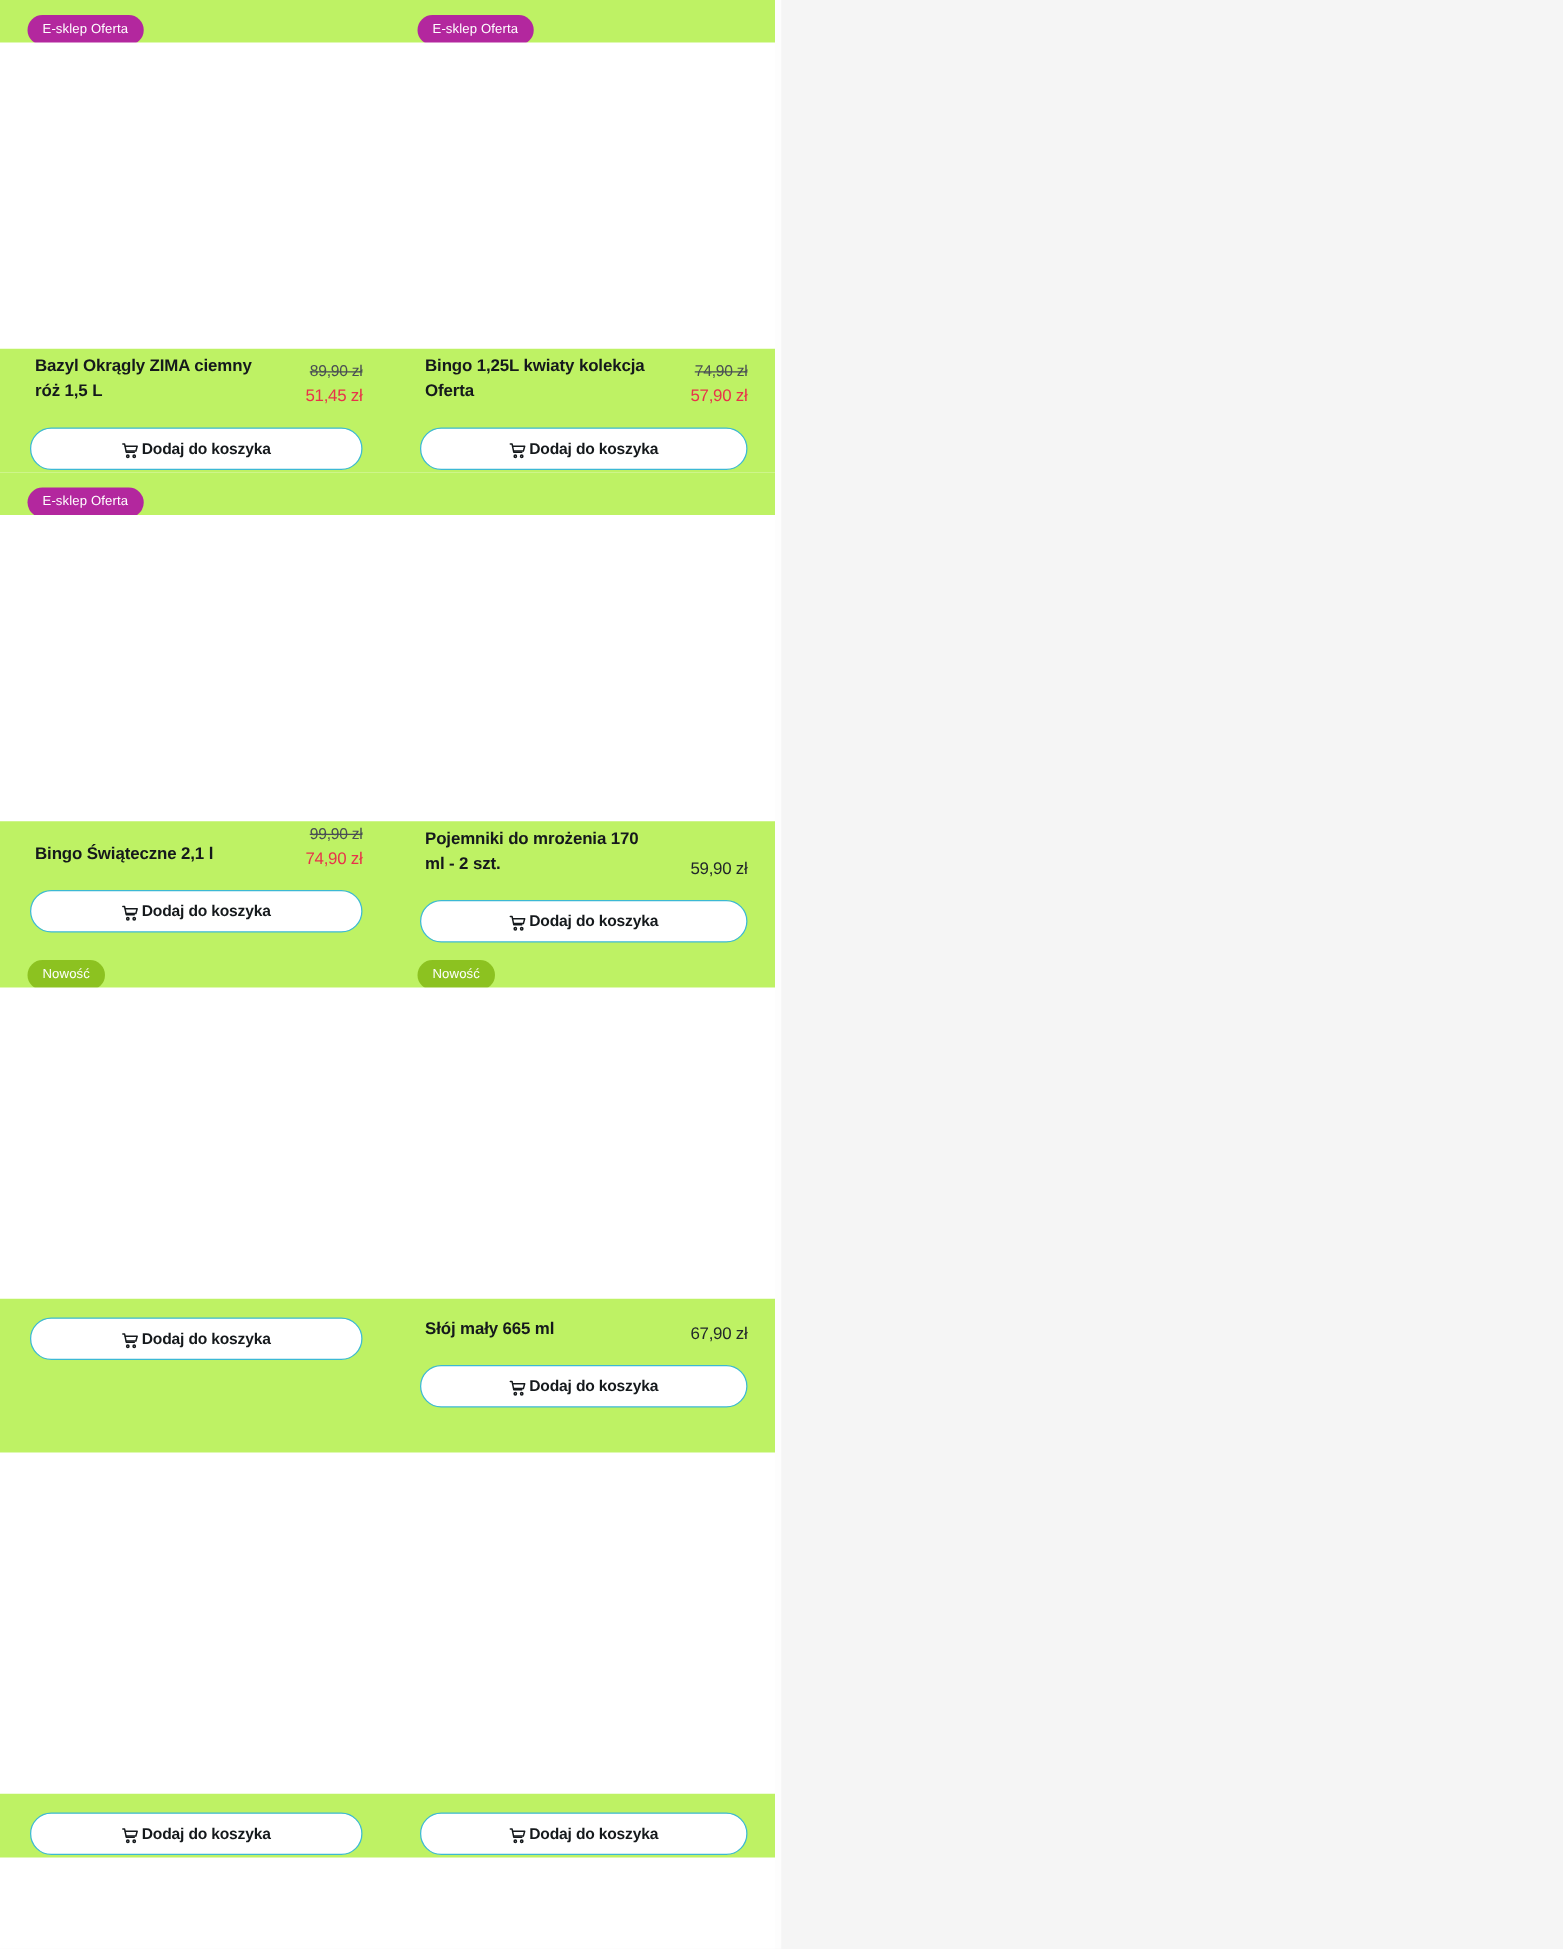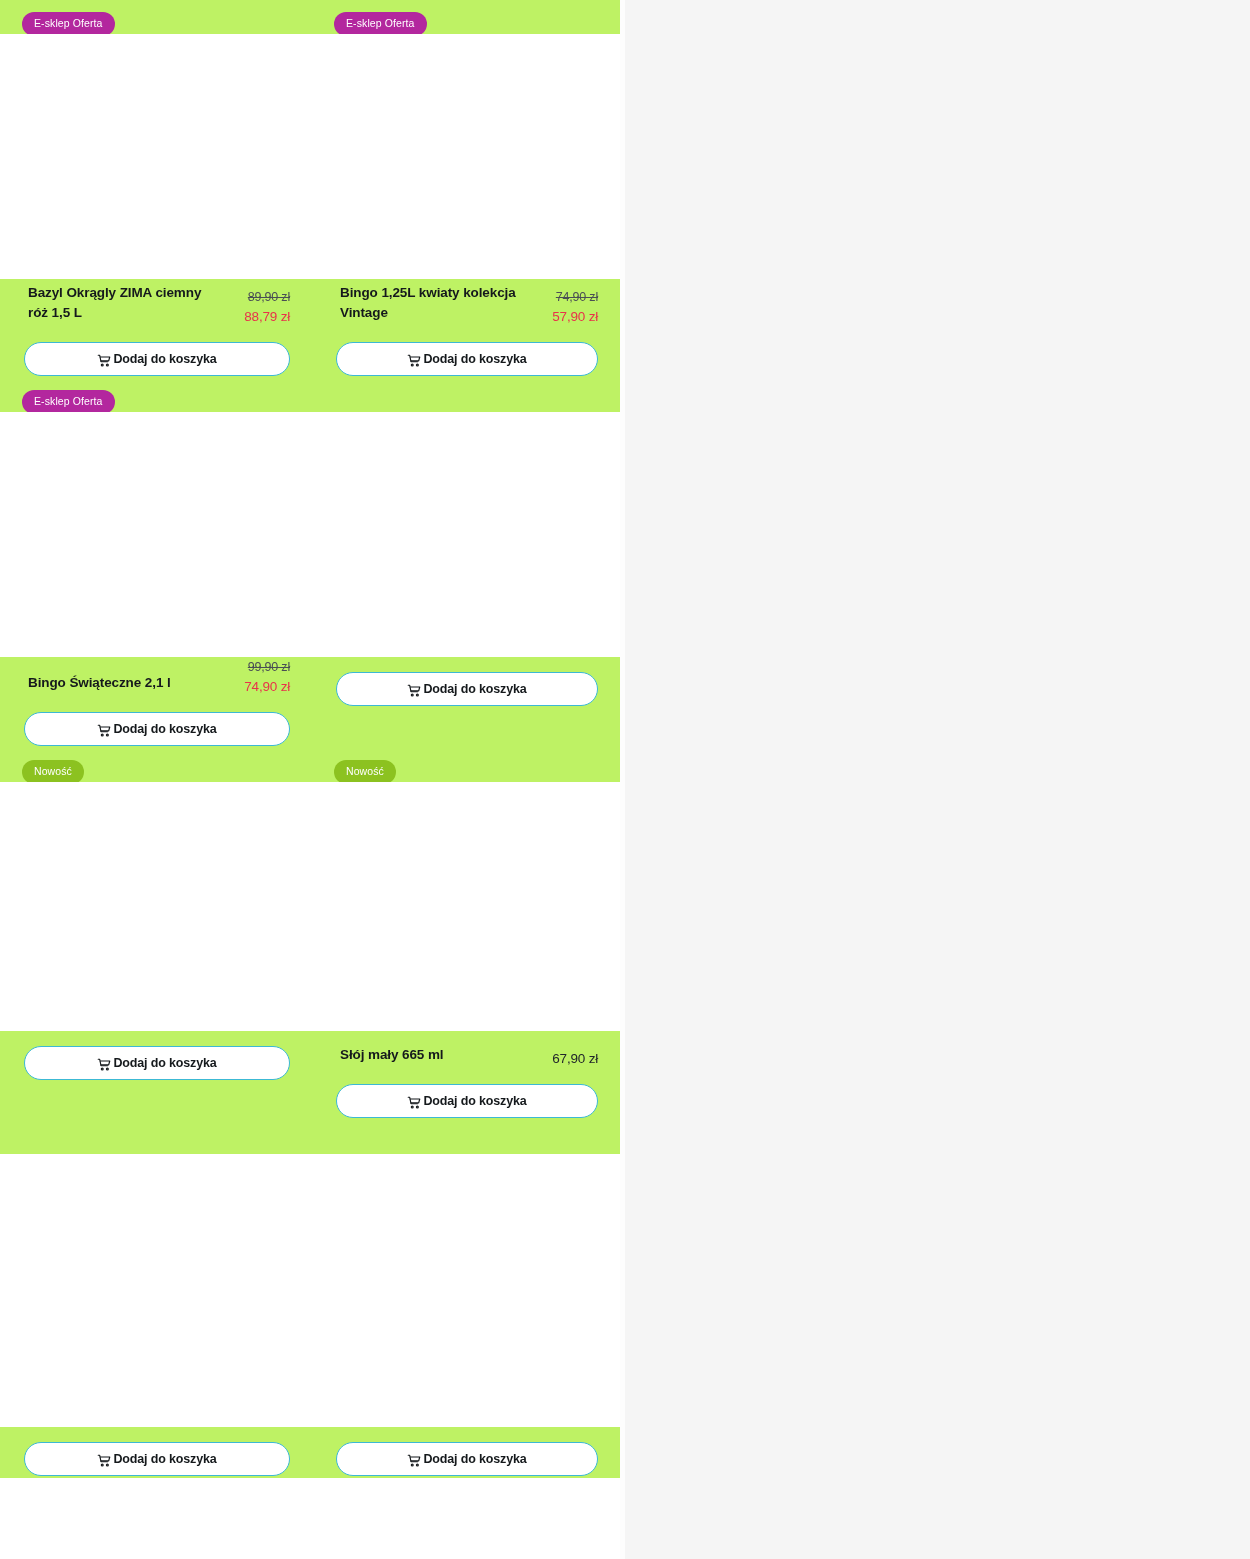--- a/index.html
+++ b/index.html
@@ -172,40 +172,40 @@
   <div class="rail-gap"></div>
 
   <div class="product-grid">
       <div class="product-card">
         <div class="badge-rail"><span class="badge promo">E-sklep Oferta</span></div>
         <div class="image-stage" style="height: 245px;"></div>
         <div class="meta-row">
           <h3 class="product-title">Bazyl Okrągly ZIMA ciemny róż 1,5 L</h3>
           <div class="price-block">
             <span class="price-old">89,90 zł</span>
-            <span class="price-now">88,79 zł</span>
+            <span class="price-now">51,45 zł</span>
           </div>
         </div>
         <div class="cart-slot">
           <button class="cart-button">
             <span class="cart-icon"><svg viewBox="0 0 24 24" fill="none" stroke="#15191c" stroke-width="1.9" stroke-linecap="round" stroke-linejoin="round">
                 <path d="M2 3.6h2.3l2.1 10.4h10.3"></path>
                 <path d="M5.3 6.4h15.1l-1.7 6.2H6.5"></path>
                 <circle cx="8.4" cy="19.2" r="1.5"></circle>
                 <circle cx="16.6" cy="19.2" r="1.5"></circle>
               </svg></span>
             <span class="cart-label">Dodaj do koszyka</span>
           </button>
         </div>
       </div>
       <div class="product-card">
         <div class="badge-rail"><span class="badge promo">E-sklep Oferta</span></div>
         <div class="image-stage" style="height: 245px;"></div>
         <div class="meta-row">
-          <h3 class="product-title">Bingo 1,25L kwiaty kolekcja Vintage</h3>
+          <h3 class="product-title">Bingo 1,25L kwiaty kolekcja Oferta</h3>
           <div class="price-block">
             <span class="price-old">74,90 zł</span>
             <span class="price-now">57,90 zł</span>
           </div>
         </div>
         <div class="cart-slot">
           <button class="cart-button">
             <span class="cart-icon"><svg viewBox="0 0 24 24" fill="none" stroke="#15191c" stroke-width="1.9" stroke-linecap="round" stroke-linejoin="round">
                 <path d="M2 3.6h2.3l2.1 10.4h10.3"></path>
                 <path d="M5.3 6.4h15.1l-1.7 6.2H6.5"></path>
@@ -234,20 +234,26 @@
                 <circle cx="8.4" cy="19.2" r="1.5"></circle>
                 <circle cx="16.6" cy="19.2" r="1.5"></circle>
               </svg></span>
             <span class="cart-label">Dodaj do koszyka</span>
           </button>
         </div>
       </div>
       <div class="product-card">
         <div class="badge-rail"><span class="badge hidden"></span></div>
         <div class="image-stage" style="height: 245px;"></div>
+        <div class="meta-row">
+          <h3 class="product-title">Pojemniki do mrożenia 170 ml - 2 szt.</h3>
+          <div class="price-block">
+            <span class="price-plain">59,90 zł</span>
+          </div>
+        </div>
         <div class="cart-slot">
           <button class="cart-button">
             <span class="cart-icon"><svg viewBox="0 0 24 24" fill="none" stroke="#15191c" stroke-width="1.9" stroke-linecap="round" stroke-linejoin="round">
                 <path d="M2 3.6h2.3l2.1 10.4h10.3"></path>
                 <path d="M5.3 6.4h15.1l-1.7 6.2H6.5"></path>
                 <circle cx="8.4" cy="19.2" r="1.5"></circle>
                 <circle cx="16.6" cy="19.2" r="1.5"></circle>
               </svg></span>
             <span class="cart-label">Dodaj do koszyka</span>
           </button>

